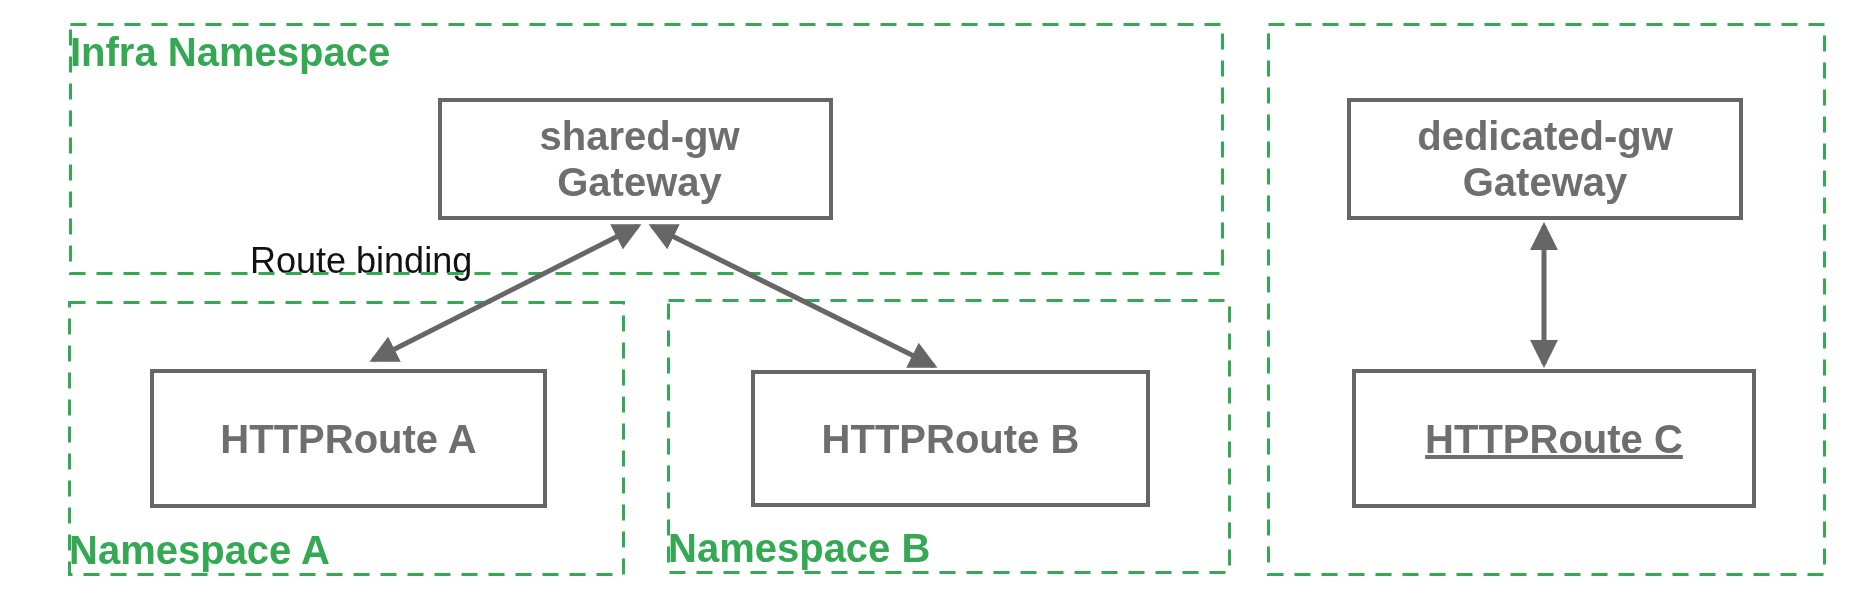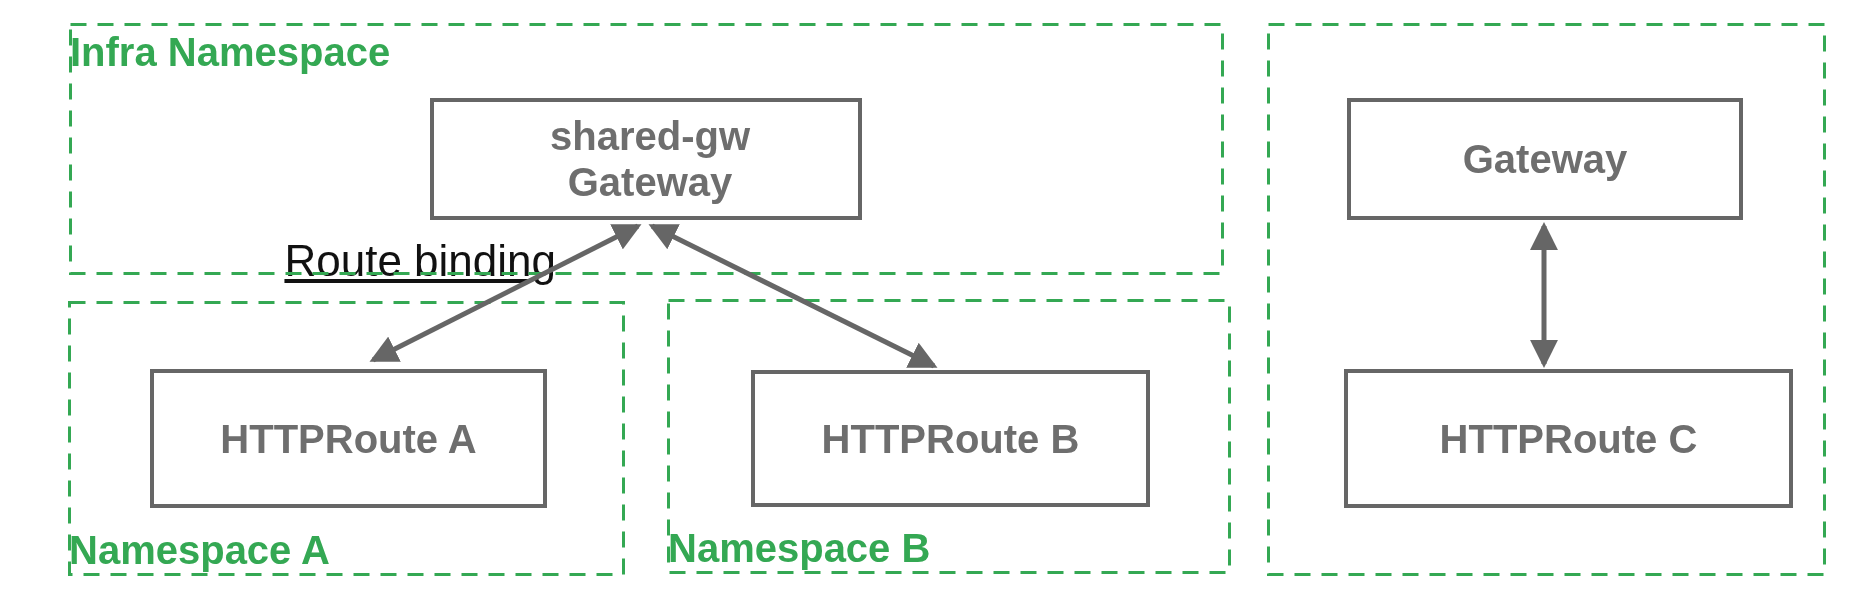--- a/index.html
+++ b/index.html
@@ -34,22 +34,22 @@
     border:4px solid var(--node-border-gray,#666666);
     display:flex;flex-direction:column;
     align-items:center;justify-content:center;
     color:var(--node-text-gray,#6e6e6e);
     font-weight:700;font-size:40px;line-height:46px;
     text-align:center;white-space:nowrap;
   }
   .annotation{
     position:absolute;z-index:2;
     color:var(--annotation-black,#111111);
-    font-weight:400;font-size:44px;line-height:40px;
-    text-align:right;white-space:nowrap;text-decoration:underline;
+    font-weight:400;font-size:36px;line-height:40px;
+    text-align:left;white-space:nowrap;
   }
   .overlay{
     position:absolute;left:0;top:0;z-index:3;
     pointer-events:none;
   }
   .ns-rect{
     fill:none;
     stroke:var(--namespace-green,#34a853);
     stroke-width:3;
     stroke-dasharray:16 11;
@@ -61,21 +61,21 @@
   }
   .arrowhead{fill:var(--node-border-gray,#666666);}
 </style>
 </head>
 <body>
 
 <div class="canvas">
 
   <div class="ns" style="left:70px;top:24px;width:1153px;height:250px;">
     <div class="ns-title at-top">Infra Namespace</div>
-    <div class="node" style="left:360px;top:74px;width:432px;height:122px;padding-left:8px;">
+    <div class="node" style="left:368px;top:74px;width:395px;height:122px;padding-left:8px;">
       <span>shared-gw</span>
       <span>Gateway</span>
     </div>
   </div>
 
   <div class="annotation" style="left:250px;top:241px;width:306px;">Route binding</div>
 
   <div class="ns" style="left:69px;top:302px;width:555px;height:273px;">
     <div class="node" style="left:81px;top:67px;width:397px;height:139px;">
       <span>HTTPRoute A</span>
@@ -85,23 +85,24 @@
 
   <div class="ns" style="left:668px;top:300px;width:562px;height:273px;">
     <div class="node" style="left:83px;top:70px;width:399px;height:137px;">
       <span>HTTPRoute B</span>
     </div>
     <div class="ns-title at-bottom">Namespace B</div>
   </div>
 
   <div class="ns" style="left:1268px;top:24px;width:557px;height:551px;">
     <div class="node" style="left:79px;top:74px;width:396px;height:122px;">
+      <span>dedicated-gw</span>
       <span>Gateway</span>
     </div>
-    <div class="node" style="left:76px;top:345px;width:449px;height:139px;">
+    <div class="node" style="left:84px;top:345px;width:404px;height:139px;text-decoration:underline;">
       <span>HTTPRoute C</span>
     </div>
   </div>
 
   <svg class="overlay" width="1860" height="600" viewBox="0 0 1860 600">
     <defs>
       <marker id="ah" viewBox="0 0 10 10" refX="8.6" refY="5" markerWidth="5.6" markerHeight="5.6" orient="auto-start-reverse">
         <path d="M 0 0 L 10 5 L 0 10 z" class="arrowhead"></path>
       </marker>
     </defs>

